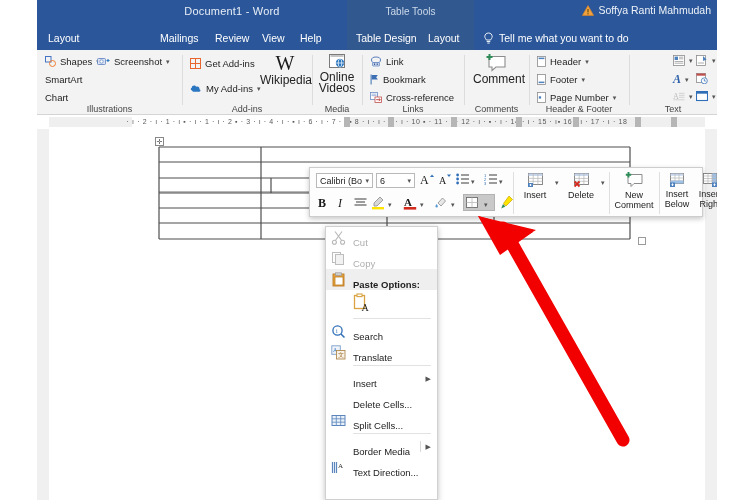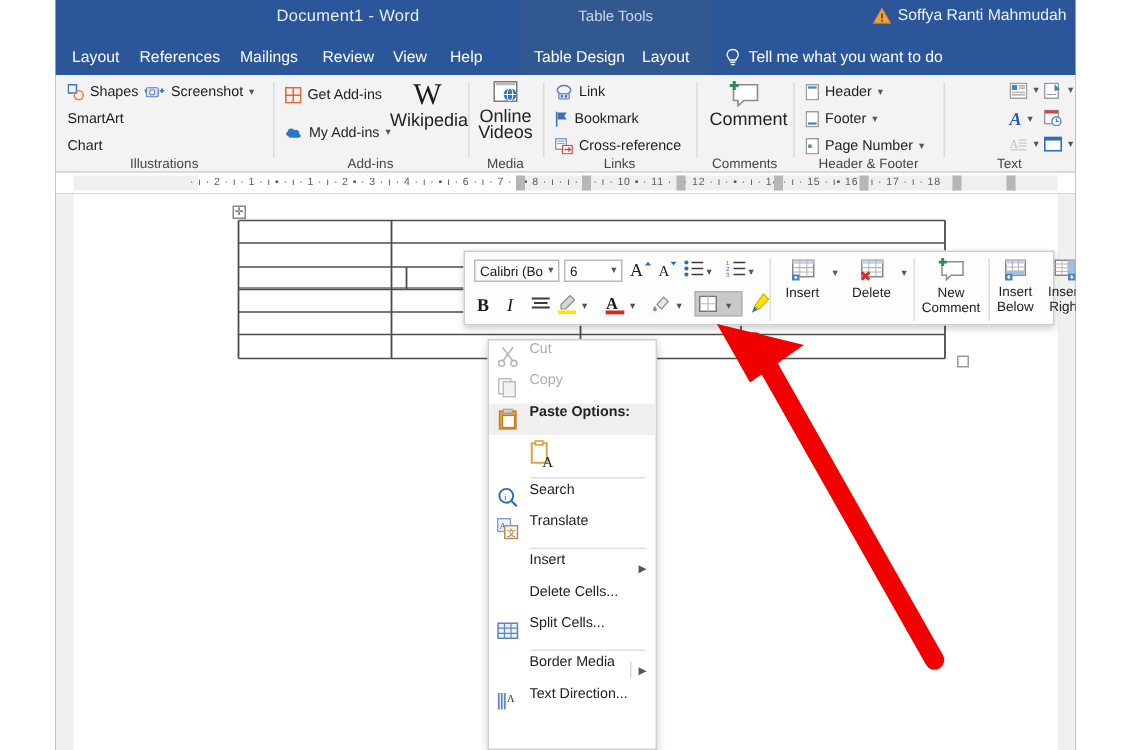--- a/index.html
+++ b/index.html
@@ -5,21 +5,21 @@
   * { box-sizing: border-box; margin: 0; padding: 0; }
   html, body {
     width: 750px; height: 500px;
     background: #ffffff;
     font-family: "Liberation Sans", sans-serif;
     overflow: hidden;
   }
   #root { position: relative; width: 750px; height: 500px; background:#fff; }
 
   
-  .app { position:absolute; left:37px; top:0; width:680px; height:500px; background:#a16207; overflow:hidden; }
+  .app { position:absolute; left:37px; top:0; width:680px; height:500px; background:#14b8a6; overflow:hidden; }
 
   
   .titlebar { position:relative; height:26px; background:#2b579a; }
   .title-text {
     position:absolute; left:80px; top:5px; width:230px; text-align:center;
     color:#e8eef7; font-size:11px; letter-spacing:.2px; white-space:nowrap;
   }
   .tabtools-head {
     position:absolute; left:310px; top:0; width:127px; height:26px;
     background:#32598f;
@@ -98,21 +98,21 @@
   }
   .mb-big { position:absolute; text-align:center; width:40px; font-size:9px; color:#222; line-height:10px; }
   .mb-big .ico-wrap { display:flex; justify-content:center; margin-bottom:1px; }
   .mb-hl { position:absolute; background:#c9c9c9; border:1px solid #b3b3b3; }
 
   
   .ctxmenu {
     position:absolute; left:288px; top:226px; width:113px; height:274px;
     background:#fff; border:1px solid #d0d0d0; box-shadow:0 2px 6px rgba(0,0,0,.25);
   }
-  .ctx-item { position:relative; height:21px; display:flex; align-items:flex-start; padding-left:27px; }
+  .ctx-item { position:relative; height:21px; display:flex; align-items:flex-end; padding-left:27px; }
   .ctx-item .ci-ico { position:absolute; left:5px; top:3px; width:15px; height:15px; }
   .ctx-item .ci-txt { font-size:9.5px; color:#222; white-space:nowrap; }
   .ctx-item.disabled .ci-txt { color:#adadad; }
   .ctx-item.hl { background:#efefef; }
   .ctx-arrow { position:absolute; right:6px; top:7px; font-size:7px; color:#555; }
   .ctx-sep { height:1px; background:#e2e2e2; margin:2px 6px 2px 27px; }
   .ctx-paste { height:26px; position:relative; padding-left:27px; display:flex; align-items:center; }
   .ctx-vbar { position:absolute; right:16px; top:5px; width:1px; height:11px; background:#d9d9d9; }
 
   
@@ -138,21 +138,20 @@
           <rect x="5.4" y="8.2" width="1.2" height="1.2" fill="#6b4a10"></rect>
         </svg>
         <span class="account-name">Soffya Ranti Mahmudah</span>
       </div>
     </div>
 
     <div class="tabstrip">
       <div class="tabtools-strip"></div>
 
       <div class="tab" style="left:5px">Layout</div>
-      <div class="tab" style="left:50px">References</div>
       <div class="tab" style="left:117px">Mailings</div>
       <div class="tab" style="left:172px">Review</div>
       <div class="tab" style="left:219px">View</div>
       <div class="tab" style="left:257px">Help</div>
       <div class="tab" style="left:313px">Table Design</div>
       <div class="tab" style="left:385px">Layout</div>
 
       <div class="tellme">
         <svg class="bulb" viewBox="0 0 11 13">
           <path d="M5.5 1 C3.3 1 1.8 2.6 1.8 4.5 C1.8 6 3 6.9 3.4 8 L7.6 8 C8 6.9 9.2 6 9.2 4.5 C9.2 2.6 7.7 1 5.5 1 Z" fill="none" stroke="#ffffff" stroke-width="0.9"></path>

